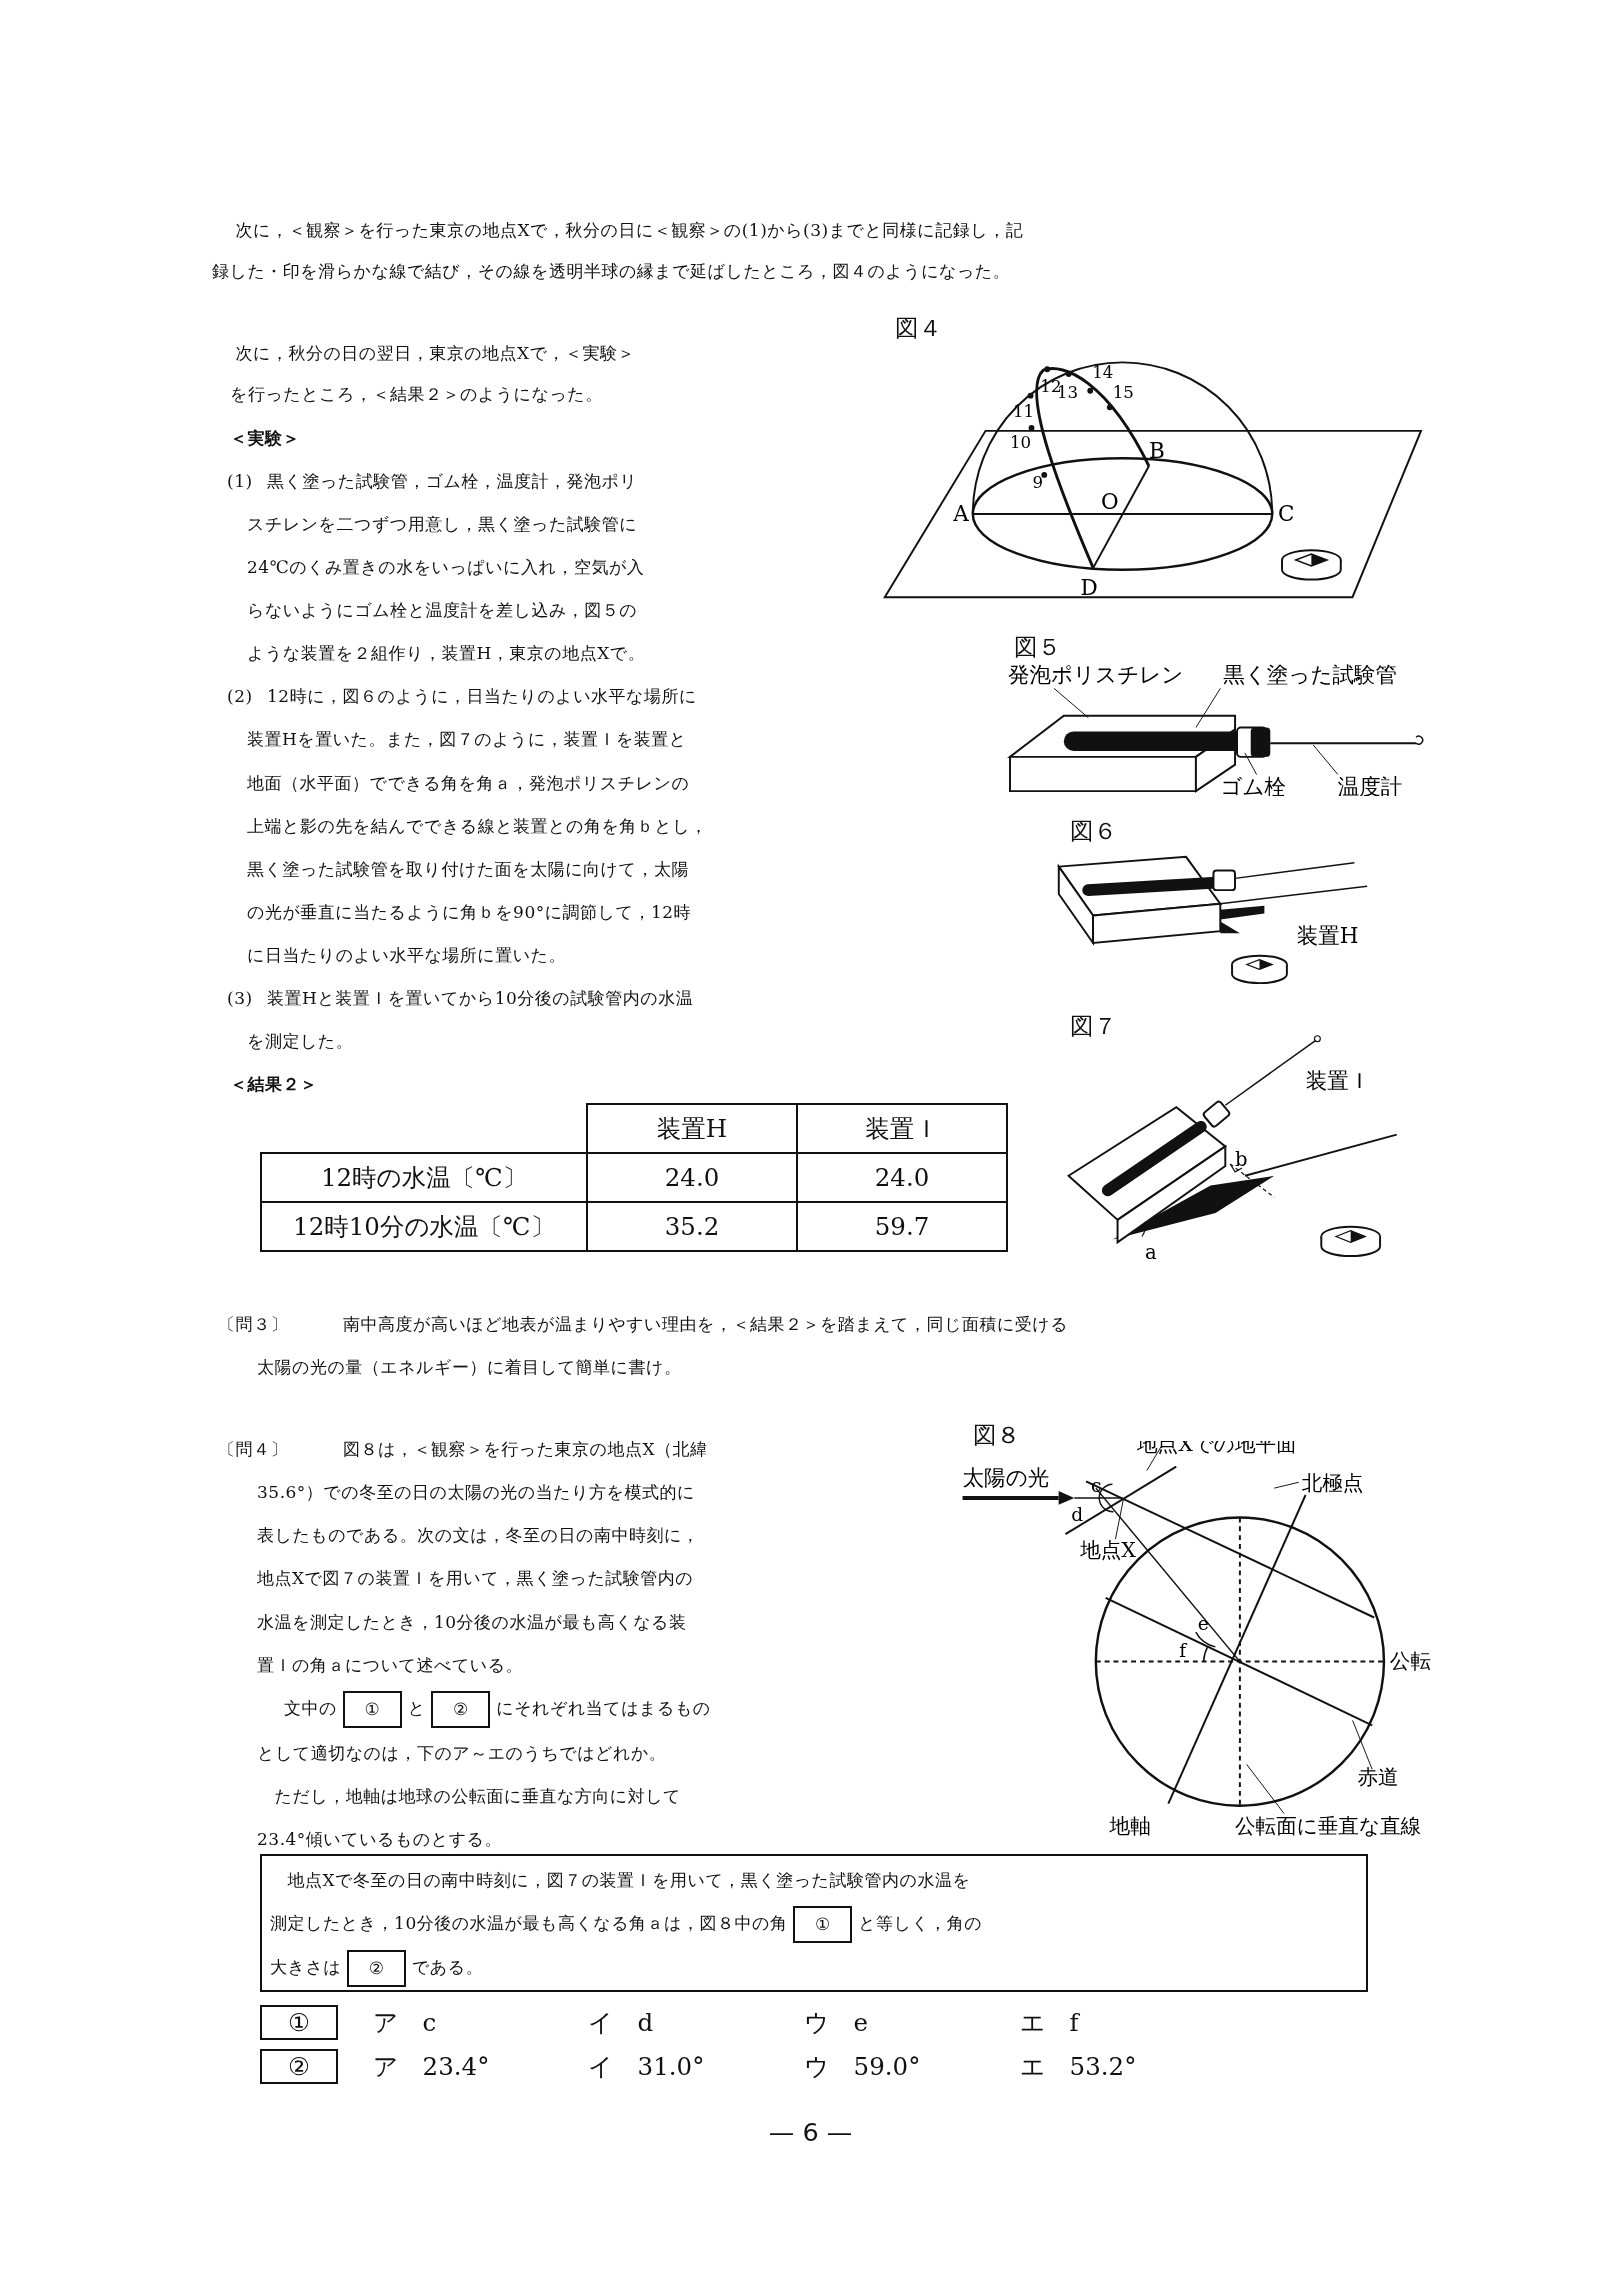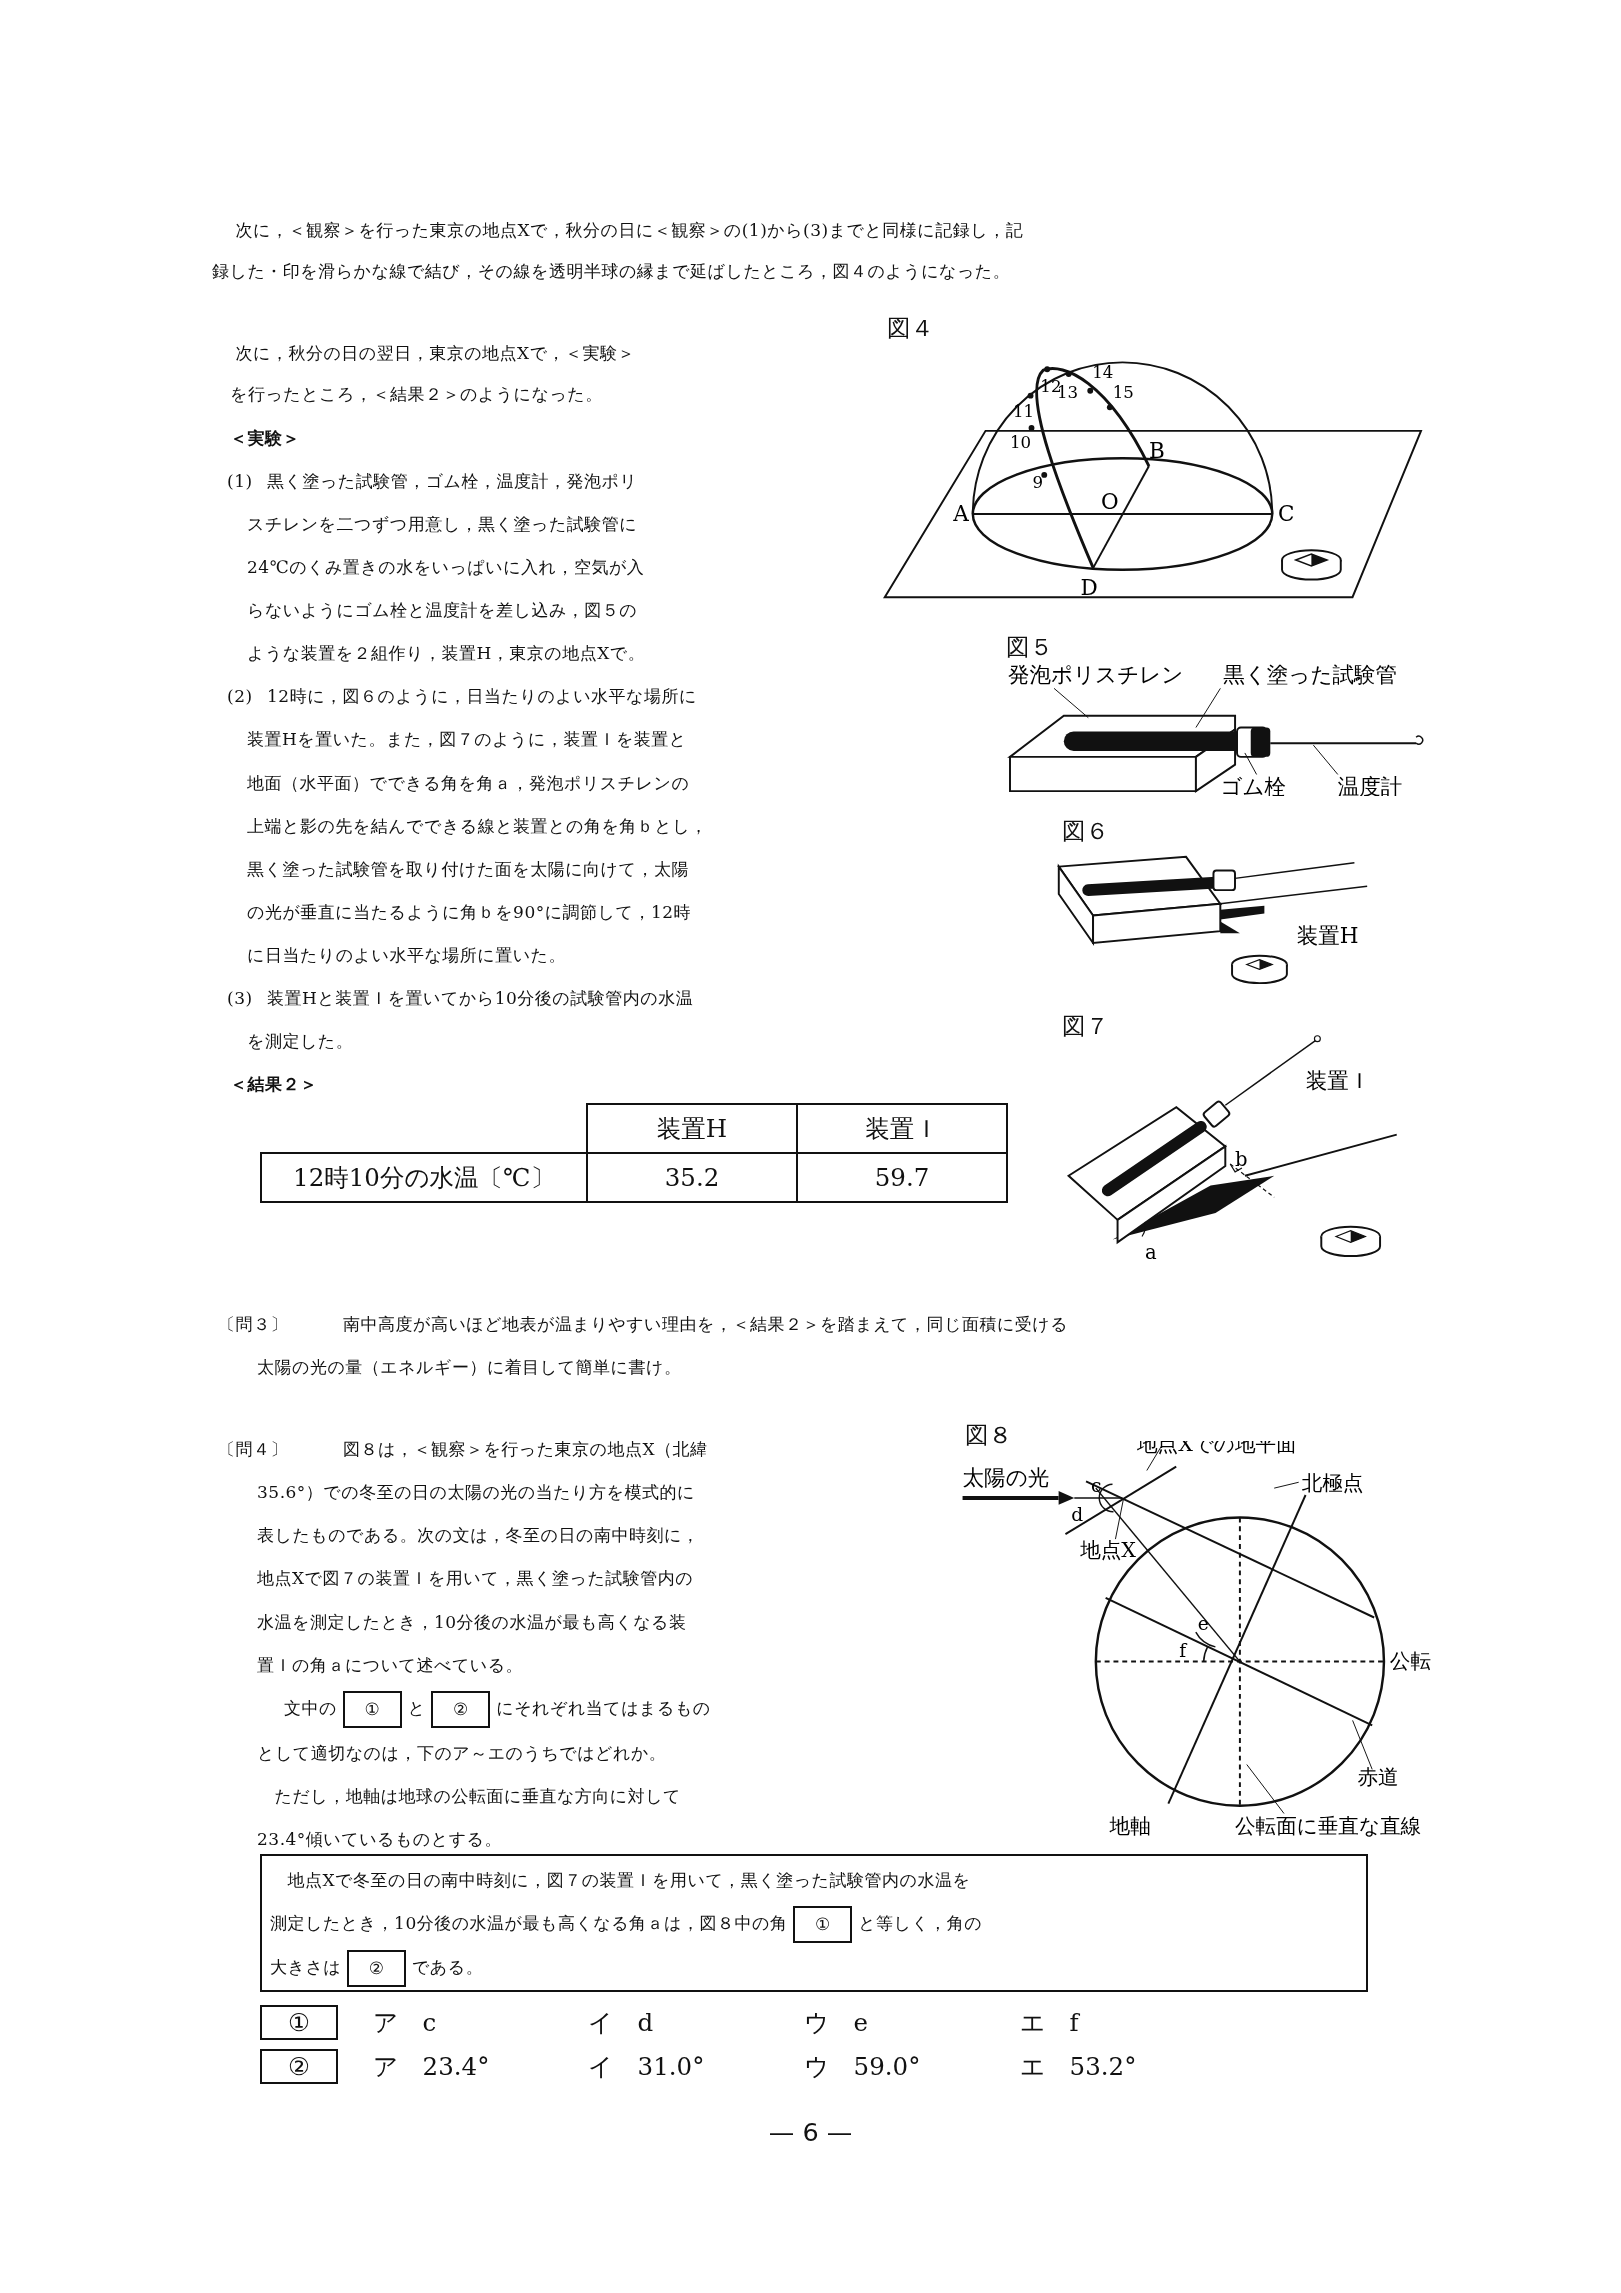--- a/index.html
+++ b/index.html
@@ -1,19 +1,19 @@
 <!DOCTYPE html>
 <html><head>
 <meta charset="utf-8">
 <style>
   html, body { margin:0; padding:0; background:#fff; }
   body { width:1621px; height:2294px; position:relative; overflow:hidden;
          font-family:"DejaVu Serif","Liberation Serif",serif; color:#111; }
   .t { position:absolute; font-size:17px; line-height:40px; white-space:nowrap; letter-spacing:0.5px; }
-  .lbl { position:absolute; font-size:23.5px; white-space:nowrap; }
+  .lbl { position:absolute; font-size:23.5px; white-space:nowrap;margin-left:8px; }
   .fig { position:absolute; }
   .box { display:inline-block; border:2px solid #111; padding:0 19.6px; line-height:33px; height:33px; vertical-align:middle; }
   table.res { position:absolute; border-collapse:collapse; font-size:24.5px; }
   table.res td { border:2px solid #111; text-align:center; height:45px; }
   table.res td.blank { border:none; }
   .answer-box { position:absolute; left:260px; top:1854px; width:1104px; height:134px; border:2.5px solid #111; }
   .choice-row { position:absolute; left:260px; font-size:24.5px; white-space:nowrap; }
   .choice-row .key { position:absolute; left:0; top:0; width:74px; height:31px; border:2px solid #111; text-align:center; line-height:31px; }
   .choice-row .opt { position:absolute; top:0; line-height:35px; }
   .pageno { position:absolute; left:0; width:1621px; top:2117px; text-align:center; font-size:25.5px; font-family:"DejaVu Sans","Liberation Sans",sans-serif; }
@@ -49,20 +49,25 @@
 <div class="t" style="left:267px;top:978px">装置Hと装置Ｉを置いてから10分後の試験管内の水温</div>
 <div class="t" style="left:247px;top:1021px">を測定した。</div>
 
 <div class="t" style="left:230px;top:1064px;font-weight:bold">＜結果２＞</div>
 <table class="res" style="left:260px;top:1103px">
   <tbody>
       <tr>
     <td class="blank" style="width:323px"></td>
     <td style="width:206px">装置H</td>
     <td style="width:206px">装置Ｉ</td>
+  </tr>
+  <tr>
+    <td>12時の水温〔℃〕</td>
+    <td>24.0</td>
+    <td>24.0</td>
   </tr>
   <tr>
     <td>12時10分の水温〔℃〕</td>
     <td>35.2</td>
     <td>59.7</td>
   </tr>
 </tbody>
   </table>
 
 <div class="lbl" style="left:887px;top:312px">図４</div>

